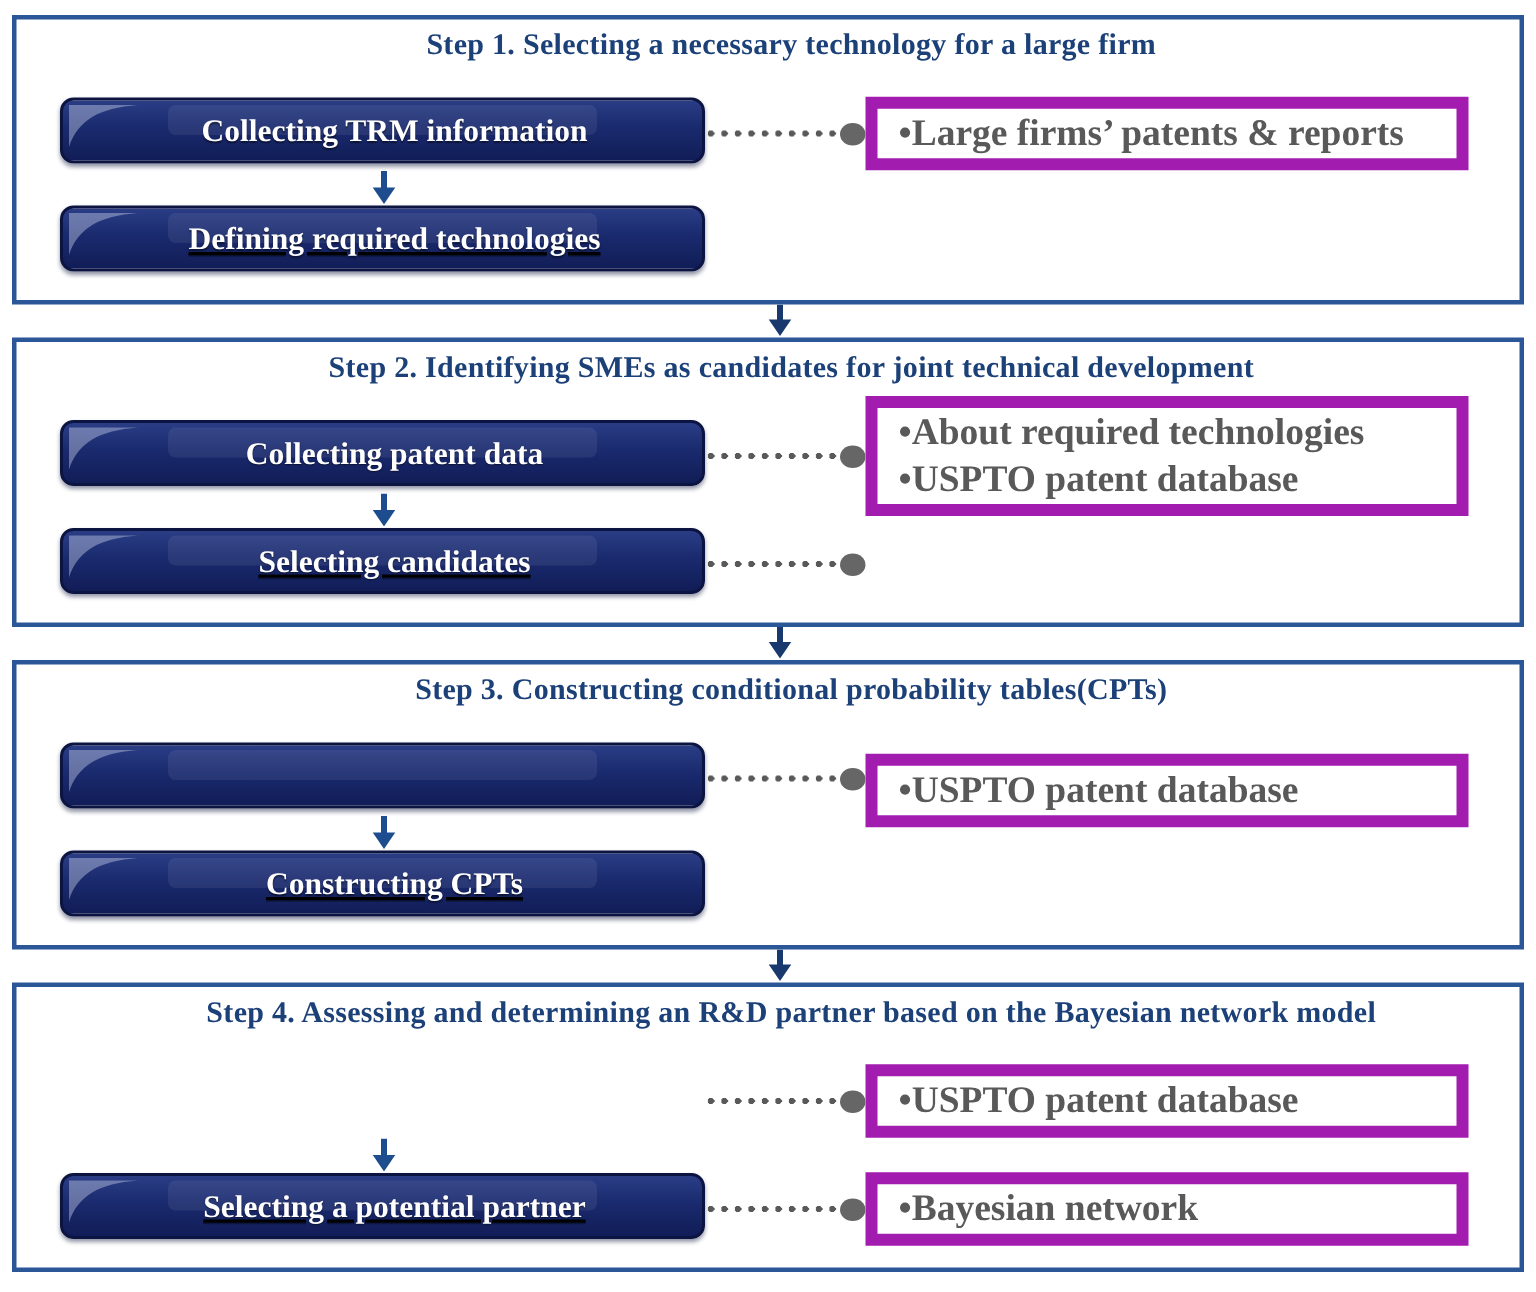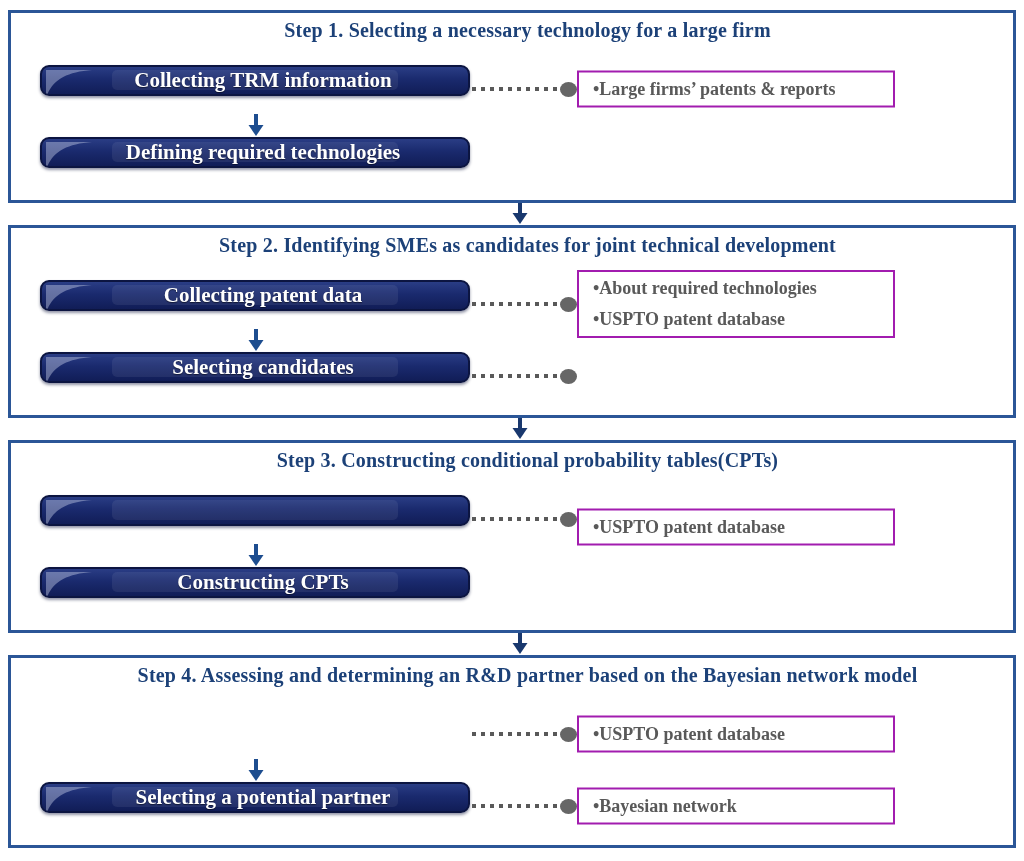--- a/index.html
+++ b/index.html
@@ -37,34 +37,34 @@
     color: #1c4178;
     letter-spacing: 0.2px;
     white-space: nowrap;
     padding-left: 31px;
   }
   
   .task-btn {
     position: absolute;
     left: 29px;
     width: 430px;
-    height: 31px;
+    height: 44px;
     box-sizing: border-box;
     background: linear-gradient(180deg, #2a3d85 0%, #1a2a6e 45%, #111d57 100%);
     border: 2px solid #0c1541;
     border-radius: 9px;
     box-shadow: 0 2px 3px rgba(13, 20, 60, 0.45);
     display: flex;
     align-items: center;
     justify-content: center;
     overflow: hidden;
     padding-left: 16px;
   }
   .btn-row1 { top: 52px; }
-  .btn-row2 { top: 124px; }
+  .btn-row2 { top: 124px; text-decoration: underline; }
   .task-btn .btn-label {
     position: relative;
     z-index: 2;
     color: #ffffff;
     font-size: 21px;
     font-weight: bold;
     text-shadow: 0 1px 1px rgba(0,0,0,0.5);
     white-space: nowrap;
   }
   .swoosh {
@@ -117,27 +117,27 @@
     flex: none;
     width: 17px;
     height: 15px;
     border-radius: 50%;
     background: #666666;
   }
   
   .note {
     position: absolute;
     left: 566px;
-    width: 318px;
+    width: 402px;
     box-sizing: border-box;
     transform: translateY(-50%);
     background: #ffffff;
-    border: 2px solid #a21caf;
+    border: 8px solid #a21caf;
     padding: 1px 14px;
-    font-size: 18px;
+    font-size: 25px;
     font-weight: bold;
     line-height: 31px;
     color: #595959;
   }
   .note-row1 { top: 76px; }
   .note-row2 { top: 148px; }
 </style>
 </head>
 <body>
 

